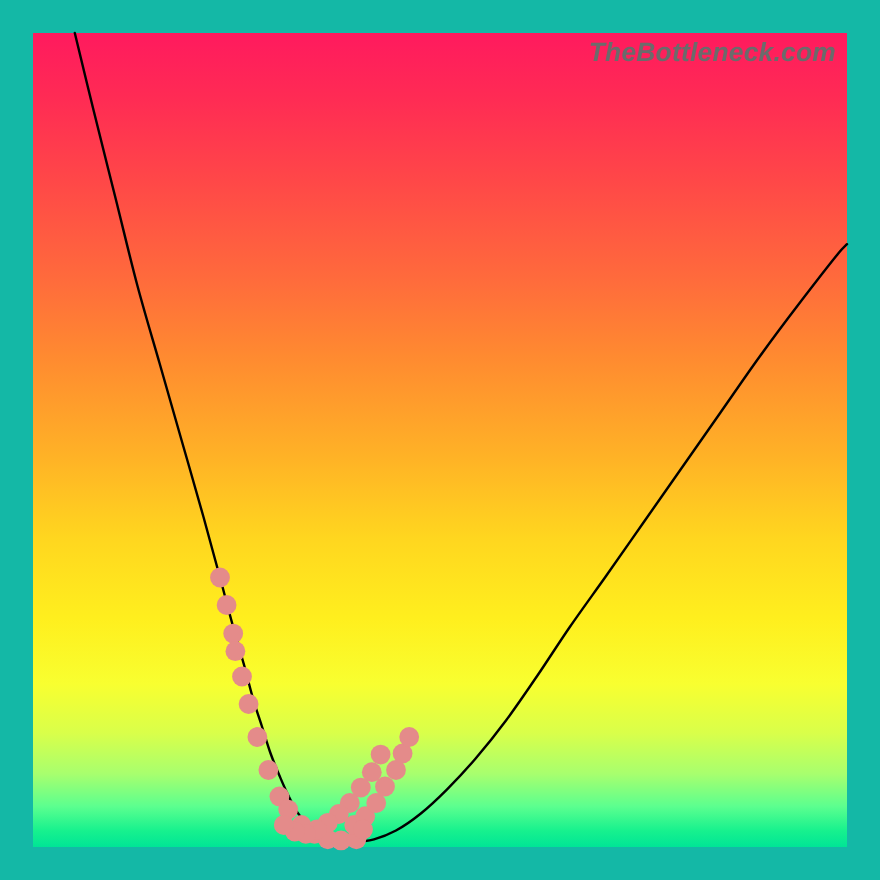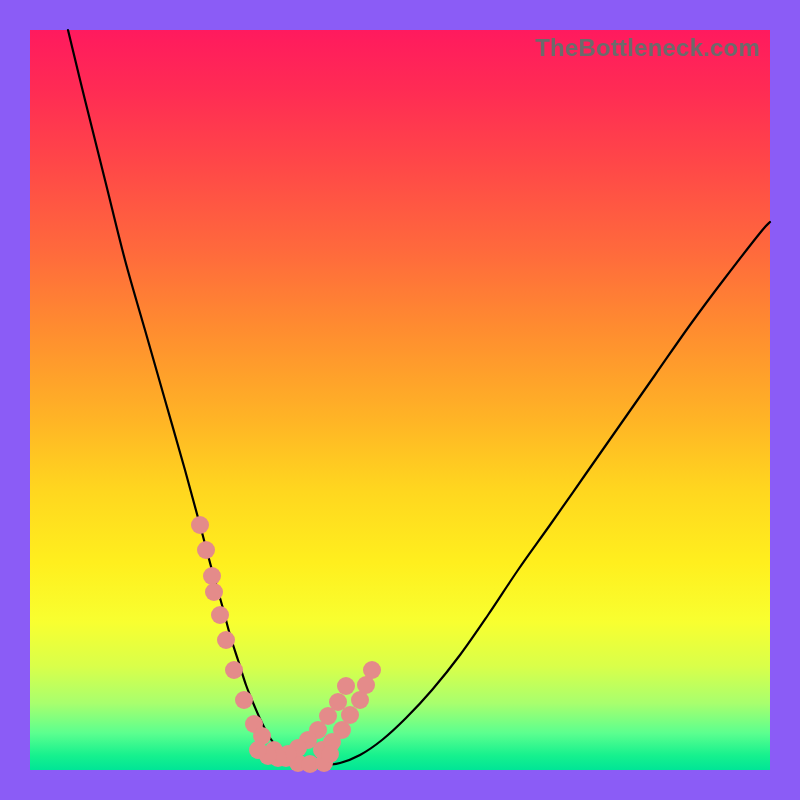--- a/index.html
+++ b/index.html
@@ -7,21 +7,22 @@
     padding: 0;
     width: 800px;
     height: 800px;
     overflow: hidden;
     background: #000;
     font-family: Arial, Helvetica, sans-serif;
   }
   .frame {
     position: absolute;
     inset: 0;
-    background: #8b5cf6;
+    background: #14b8a6;
+    font-style: italic;
   }
   .plot-area {
     position: absolute;
     left: 30px;
     top: 30px;
     width: 740px;
     height: 740px;
     
     background: linear-gradient(
       to bottom,

